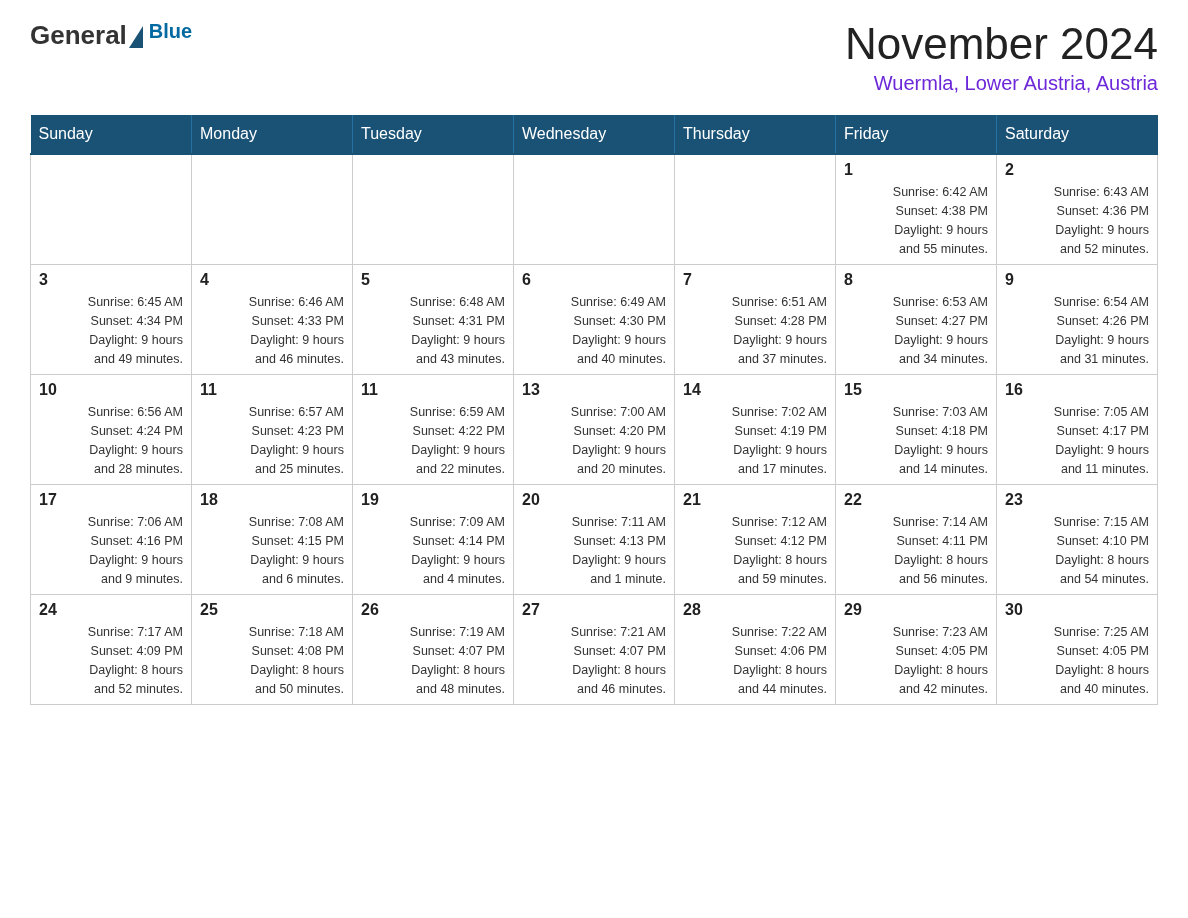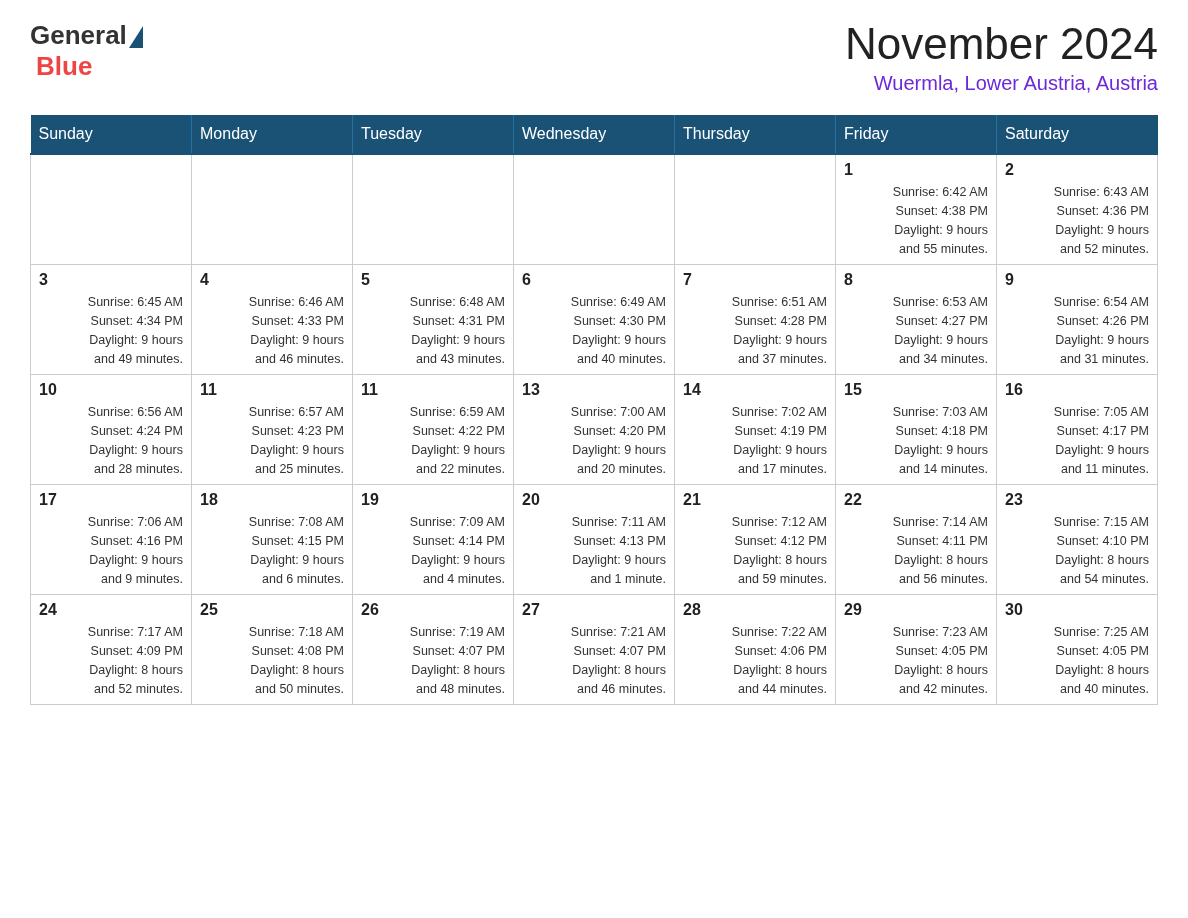--- a/index.html
+++ b/index.html
@@ -10,21 +10,21 @@
       color: #333;
     }
     .header-area {
       display: flex;
       justify-content: space-between;
       align-items: flex-start;
       margin-bottom: 20px;
     }
     .logo {
       display: flex;
-      flex-direction: column;
+      flex-direction: row;
       align-items: flex-start;
     }
     .logo-text {
       display: flex;
       align-items: center;
     }
     .logo-general {
       font-size: 26px;
       font-weight: bold;
       color: #333;
@@ -33,23 +33,23 @@
       width: 0;
       height: 0;
       border-left: 14px solid transparent;
       border-right: 0px solid transparent;
       border-bottom: 22px solid #1a5276;
       display: inline-block;
       margin-left: 2px;
       margin-bottom: -2px;
     }
     .logo-blue {
-      font-size: 26px;
+      font-size: 20px;
       font-weight: bold;
-      color: #ef4444;
+      color: #0369a1;
       margin-left: 2px;
     }
     .title-area {
       text-align: right;
     }
     .main-title {
       font-size: 44px;
       font-weight: normal;
       color: #222;
       line-height: 1.1;

